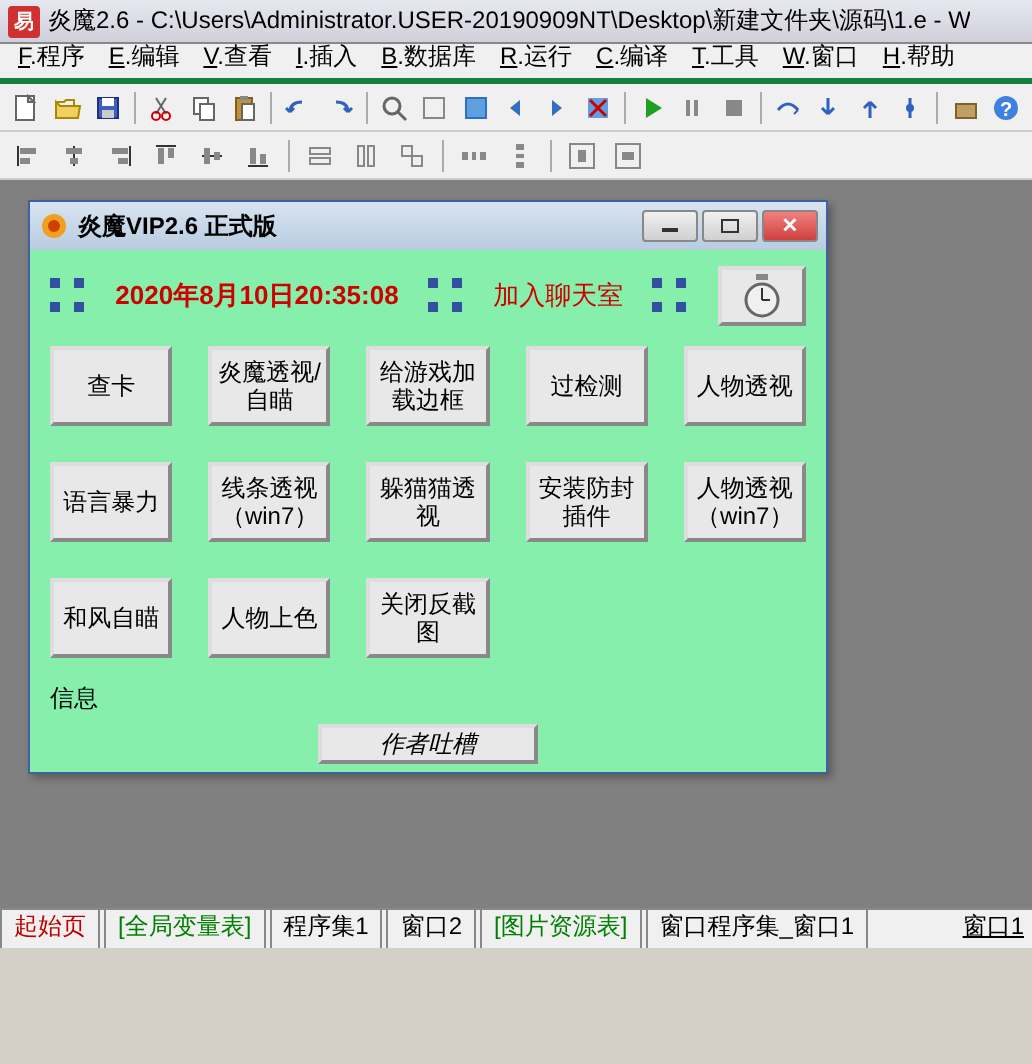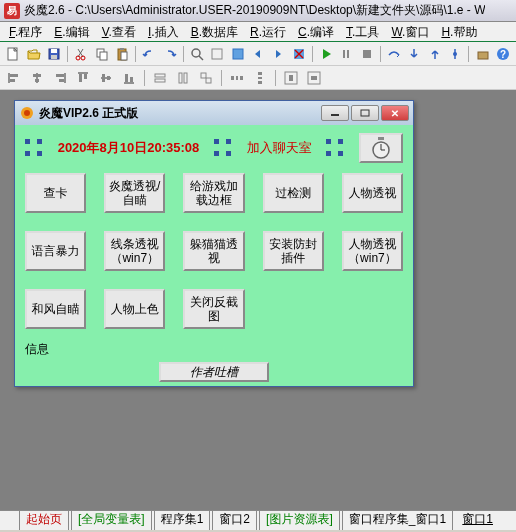--- a/index.html
+++ b/index.html
@@ -2,31 +2,31 @@
 <html><head>
 <meta charset="utf-8">
 <style>
 * { margin: 0; padding: 0; box-sizing: border-box; font-family: "SimSun", "Microsoft YaHei", sans-serif; }
 body { background: #d4d0c8; width: 516px; height: 532px; overflow: hidden; font-size: 12px; }
 
 .titlebar { background: linear-gradient(to bottom, #e8e8f0, #d0d0dc); height: 22px; display: flex; align-items: center; padding: 0 4px; border-bottom: 1px solid #888; }
 .titlebar-icon { width: 16px; height: 16px; background: #d03030; margin-right: 4px; border-radius: 2px; display: flex; align-items: center; justify-content: center; color: #fff; font-size: 10px; font-weight: bold; }
 .titlebar-text { font-size: 12px; color: #000; white-space: nowrap; overflow: hidden; }
 
-.menubar { background: #f0f0f0; height: 20px; display: flex; align-items: flex-start; padding: 0 4px; gap: 2px; border-bottom: 1px solid #15803d; }
+.menubar { background: #f0f0f0; height: 20px; display: flex; align-items: flex-end; padding: 0 4px; gap: 2px; border-bottom: 3px solid #15803d; }
 .menu-item { padding: 2px 5px; font-size: 12px; cursor: pointer; }
 .menu-item u { text-decoration: underline; }
 
 .toolbar { background: #f0f0f0; height: 24px; display: flex; align-items: center; padding: 0 4px; gap: 2px; border-bottom: 1px solid #ccc; }
 .tool-btn { width: 20px; height: 20px; border: 1px solid transparent; display: flex; align-items: center; justify-content: center; cursor: pointer; }
 .tool-sep { width: 1px; height: 16px; background: #aaa; margin: 0 2px; }
 
 .toolbar2 { background: #f0f0f0; height: 24px; display: flex; align-items: center; padding: 0 4px; gap: 3px; border-bottom: 1px solid #ccc; }
 
-.workspace { background: #808080; height: 420px; padding: 10px 0 0 14px; position: relative; }
+.workspace { background: #808080; height: 364px; padding: 10px 0 0 14px; position: relative; }
 
 .inner-window { width: 400px; background: #f0f0f0; border: 1px solid #4060a0; box-shadow: 2px 2px 4px rgba(0,0,0,0.3); }
 .inner-titlebar { background: linear-gradient(to bottom, #d8e4f0, #b8cce0); height: 24px; display: flex; align-items: center; padding: 0 4px; }
 .inner-title-icon { width: 16px; height: 16px; margin-right: 4px; }
 .inner-title-text { flex: 1; font-size: 12px; font-weight: bold; }
 .win-btns { display: flex; gap: 2px; }
 .win-btn { width: 28px; height: 16px; border: 1px solid #888; background: linear-gradient(to bottom, #f0f0f0, #d0d0d0); display: flex; align-items: center; justify-content: center; font-size: 10px; cursor: pointer; border-radius: 2px; }
 .win-btn.close { background: linear-gradient(to bottom, #f08080, #d04040); color: #fff; font-weight: bold; }
 
 .inner-body { padding: 8px 10px 4px 10px; background: #86efac; }
@@ -37,21 +37,21 @@
 .dot { width: 5px; height: 5px; background: #3050a0; }
 .stopwatch-btn { width: 44px; height: 30px; border: 2px outset #ddd; background: #e8e8e8; display: flex; align-items: center; justify-content: center; cursor: pointer; }
 
 .btn-grid { display: grid; grid-template-columns: repeat(5, 1fr); gap: 18px 18px; }
 .grid-btn { height: 40px; border: 2px outset #ddd; background: #e8e8e8; display: flex; align-items: center; justify-content: center; text-align: center; font-size: 12px; cursor: pointer; padding: 2px; line-height: 1.2; }
 
 .info-row { margin-top: 12px; display: flex; align-items: flex-start; }
 .info-label { font-size: 12px; }
 .author-btn { margin: 4px auto 0 auto; width: 110px; height: 20px; border: 2px outset #ddd; background: #e8e8e8; display: flex; align-items: center; justify-content: center; font-size: 12px; cursor: pointer; font-style: italic; }
 
-.bottom-tabs { background: #f0f0f0; height: 20px; display: flex; align-items: flex-end; padding: 0 19px; border-top: 1px solid #888; overflow: hidden; }
+.bottom-tabs { background: #f0f0f0; height: 20px; display: flex; align-items: flex-end; padding: 0 0; border-top: 1px solid #888; overflow: hidden; }
 .tab { padding: 2px 6px; font-size: 12px; border: 1px solid #888; border-bottom: none; margin-right: 2px; background: #f0f0f0; white-space: nowrap; }
 .tab.red { color: #c00000; }
 .tab.green { color: #008000; }
 .tab-label { margin-left: auto; font-size: 12px; color: #000; padding: 2px 4px; text-decoration: underline; }
 
 svg { display: block; }
 </style>
 </head>
 <body>
 

